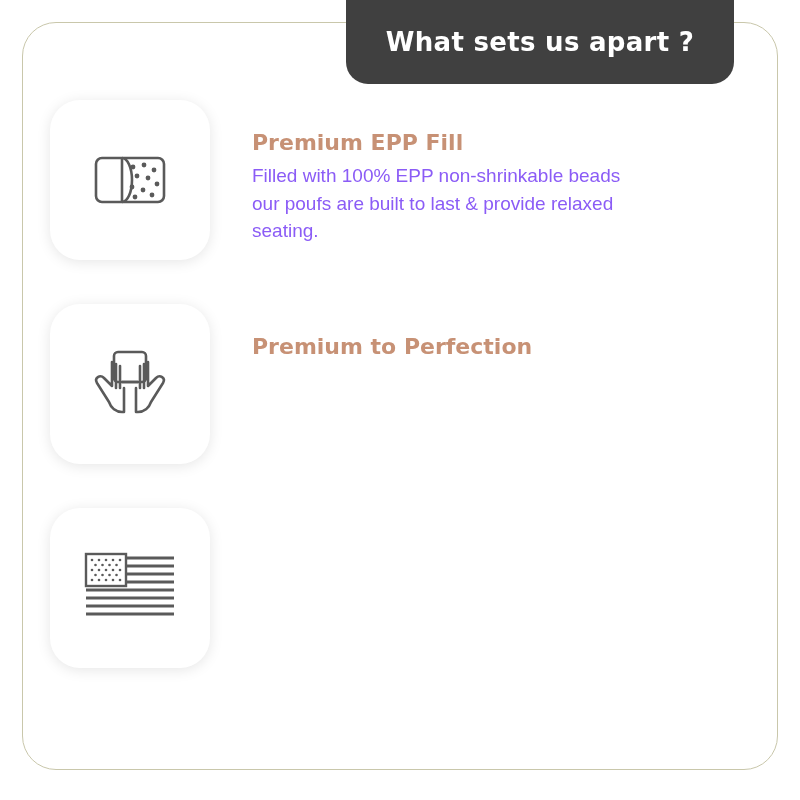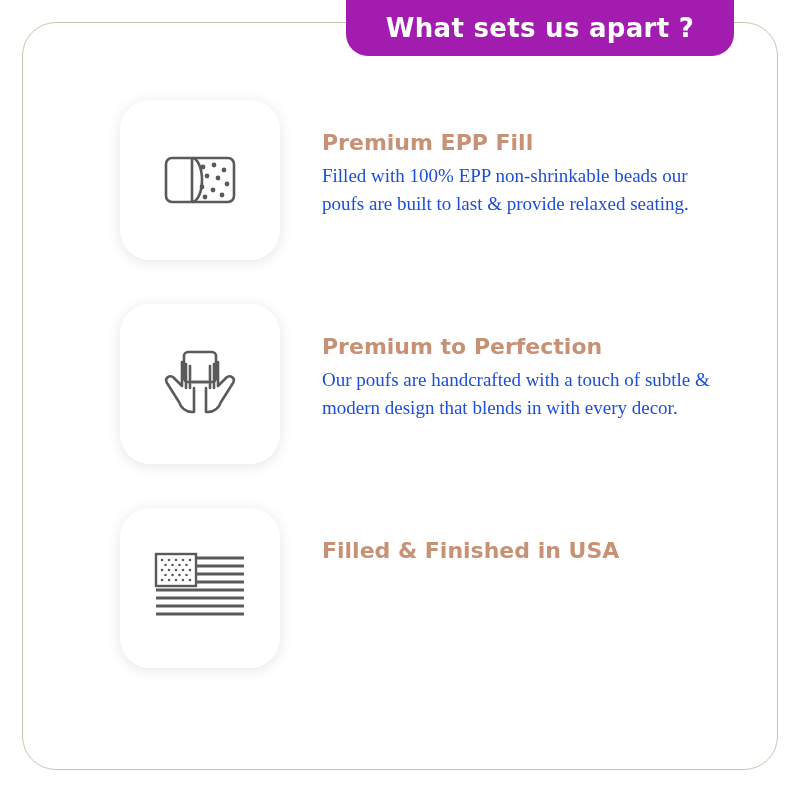--- a/index.html
+++ b/index.html
@@ -29,22 +29,22 @@
     box-sizing: border-box;
     border: 1.5px solid #c9c7ab;
     border-radius: 34px;
   }
   
   .header-pill {
     position: absolute;
     left: 346px;
     top: 0px;
     width: 388px;
-    height: 56px;
-    background: #a21caf;
+    height: 84px;
+    background: #404040;
     border-radius: 0 0 22px 22px;
     display: flex;
     align-items: center;
     justify-content: center;
   }
   .header-pill .title {
     color: #ffffff;
     font-size: 26px;
     font-weight: bold;
     letter-spacing: 0.3px;
@@ -54,21 +54,21 @@
   .rows {
     position: absolute;
     left: 0;
     top: 100px;
     width: 800px;
   }
   .row {
     display: flex;
     align-items: flex-start;
     margin-bottom: 44px;
-    padding-left: 120px;
+    padding-left: 50px;
   }
   .icon-card {
     width: 160px;
     height: 160px;
     flex: 0 0 160px;
     background: #ffffff;
     border-radius: 30px;
     box-shadow: 0 2px 14px rgba(0,0,0,0.10);
     display: flex;
     align-items: center;
@@ -81,25 +81,25 @@
   }
   .feature-title {
     color: #c79175;
     font-size: 22px;
     font-weight: bold;
     margin: 0 0 6px 0;
     line-height: 1.2;
     font-family: "DejaVu Sans", sans-serif;
   }
   .feature-desc {
-    color: #1d4ed8;
+    color: #8b5cf6;
     font-size: 19px;
     line-height: 1.45;
     margin: 0;
-    font-family: Liberation Serif, serif;
+    font-family: Liberation Sans, sans-serif;
   }
   svg { display: block; }
 </style>
 </head>
 <body>
 
 <div class="page">
 
   <div class="frame"></div>
 
@@ -147,21 +147,20 @@
             <path d="M42 34 L42 56" fill="none" stroke="#5a5a5a" stroke-width="2.6" stroke-linecap="round"></path>
 
             <path d="M70 30 L70 54 L78 46 C82 42 88 46 85 51 L73 70 C71 76 66 80 60 80 L58 80 L58 56" fill="none" stroke="#5a5a5a" stroke-width="2.6" stroke-linecap="round" stroke-linejoin="round"></path>
             <path d="M66 32 L66 56" fill="none" stroke="#5a5a5a" stroke-width="2.6" stroke-linecap="round"></path>
             <path d="M62 34 L62 56" fill="none" stroke="#5a5a5a" stroke-width="2.6" stroke-linecap="round"></path>
           </svg>
         </span>
       </div>
       <div class="text-col">
         <p class="feature-title">Premium to Perfection</p>
-        <p class="feature-desc">Our poufs are handcrafted with a touch of subtle &amp; modern design that blends in with every decor.</p>
       </div>
     </div>
 
     <div class="row">
       <div class="icon-card">
         <span>
           <svg width="100" height="80" viewBox="0 0 100 80">
             <g stroke="#5a5a5a" stroke-width="3.2">
               <line x1="6" y1="10" x2="94" y2="10"></line>
               <line x1="6" y1="18" x2="94" y2="18"></line>
@@ -195,18 +194,17 @@
               <circle cx="12" cy="32" r="1.3"></circle>
                 <circle cx="19" cy="32" r="1.3"></circle>
                 <circle cx="26" cy="32" r="1.3"></circle>
                 <circle cx="33" cy="32" r="1.3"></circle>
                 <circle cx="40" cy="32" r="1.3"></circle>
             </g>
           </svg>
         </span>
       </div>
       <div class="text-col">
-        <p class="feature-title">Filled &amp; Finished in USA</p>
       </div>
     </div>
 
   </div>
 </div>
 
 </body></html>

